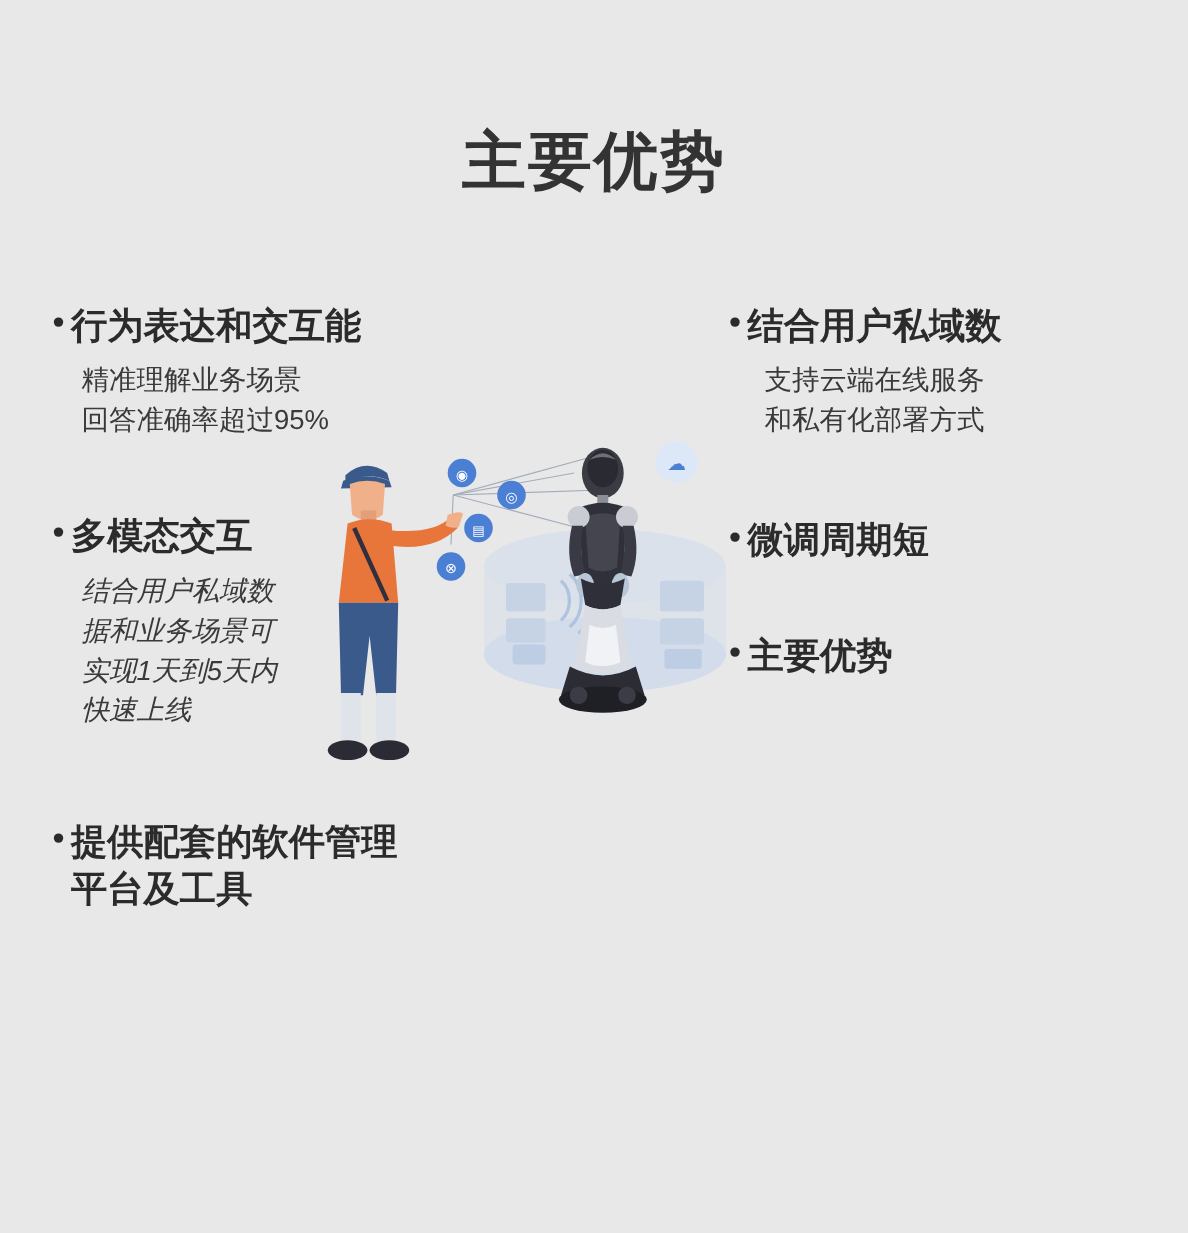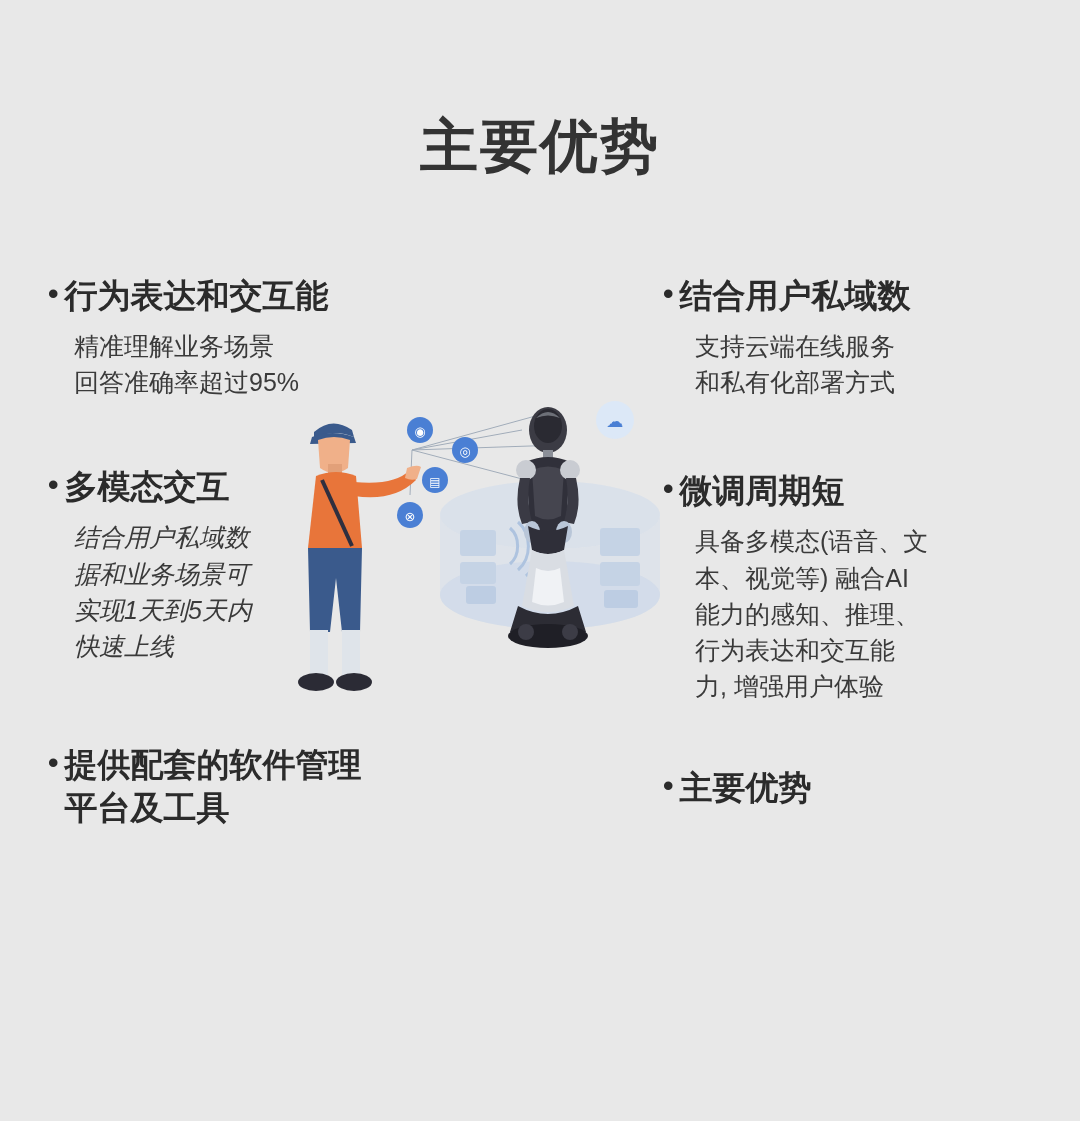--- a/index.html
+++ b/index.html
@@ -236,25 +236,20 @@
       </div>
       <div class="body" style="white-space: pre-line;">支持云端在线服务
 和私有化部署方式</div>
     </div>
 
     <div class="item" id="ri-1">
       <div class="head">
         <span class="bullet">•</span>
         <span class="head-text">微调周期短</span>
       </div>
-      <div class="body" style="white-space: pre-line;">具备多模态(语音、文
-本、视觉等) 融合AI
-能力的感知、推理、
-行为表达和交互能
-力, 增强用户体验</div>
     </div>
 
     <div class="item" id="ri-2">
       <div class="head">
         <span class="bullet">•</span>
         <span class="head-text">主要优势</span>
       </div>
     </div>
 
   </div>

